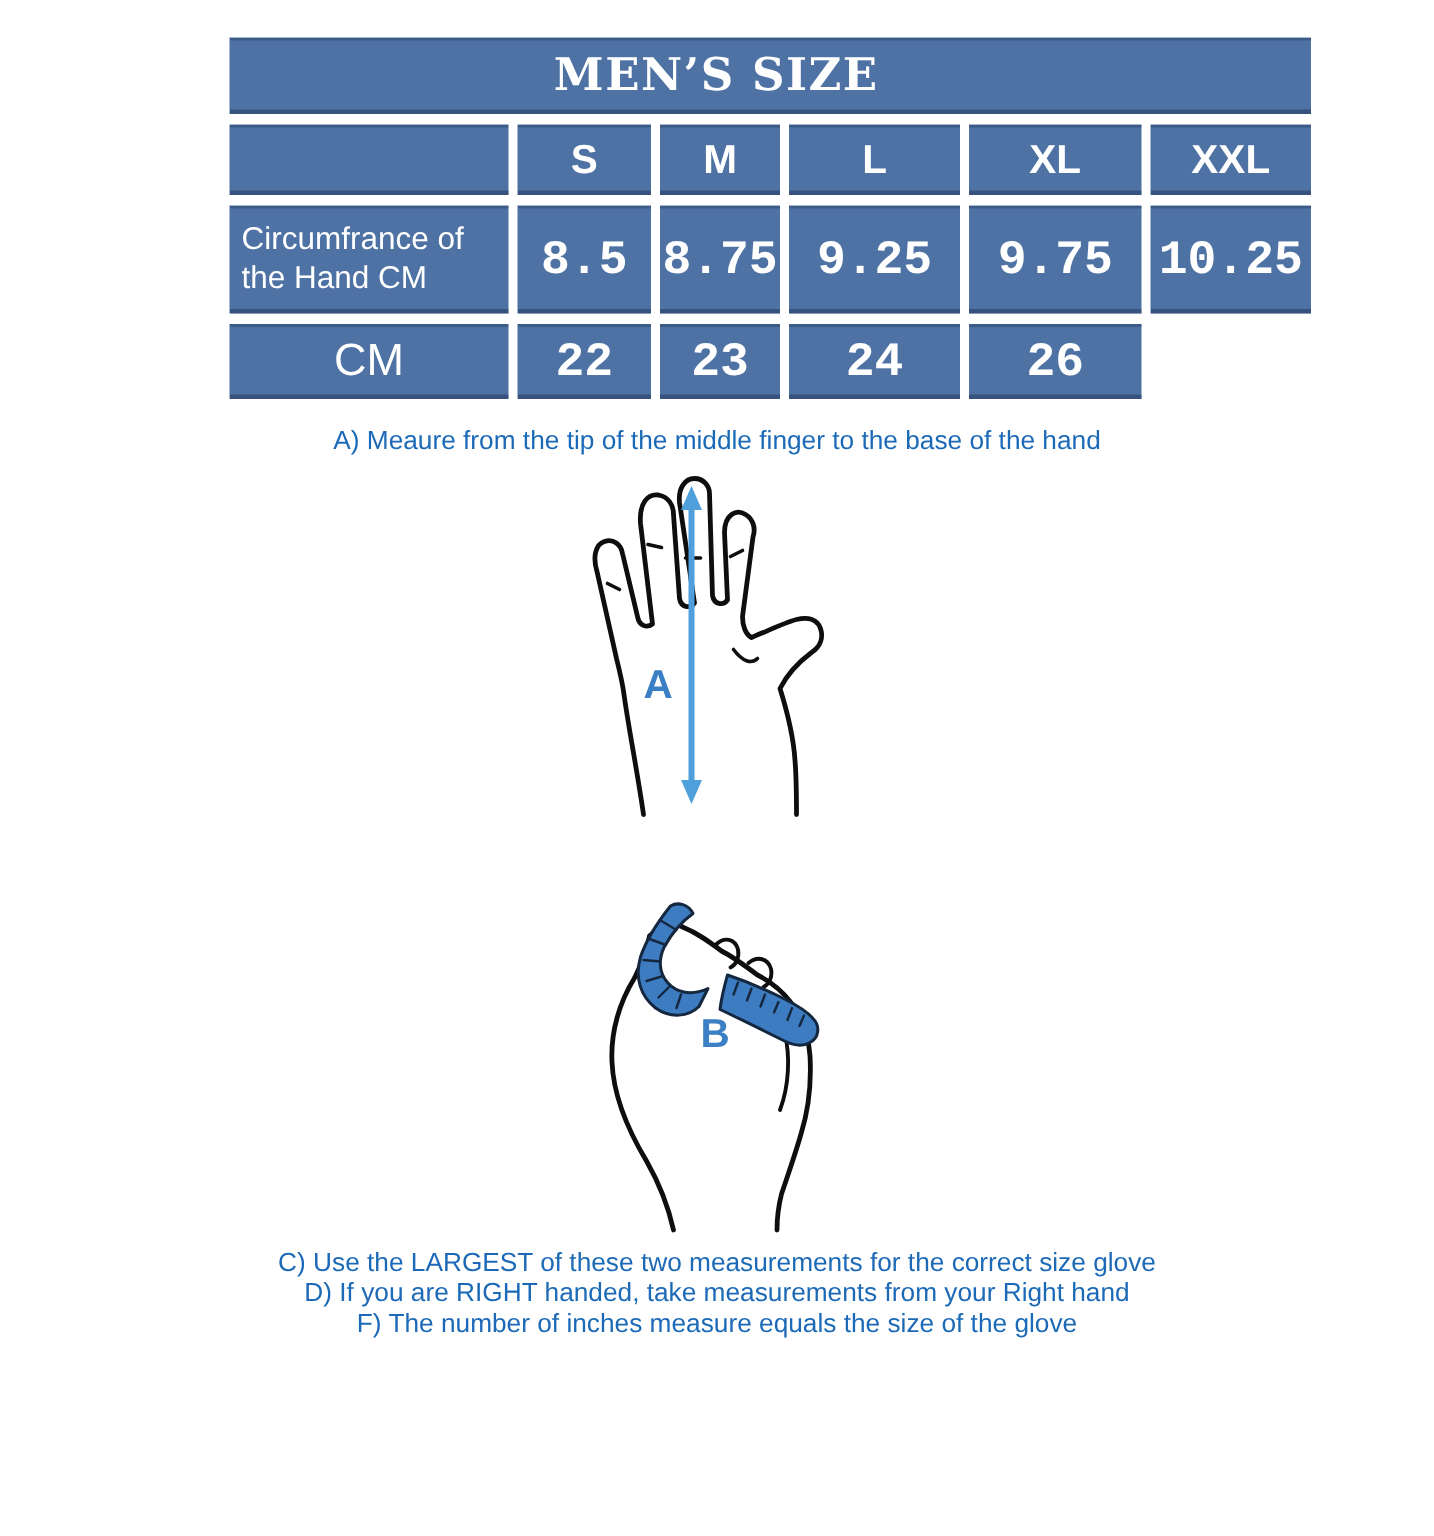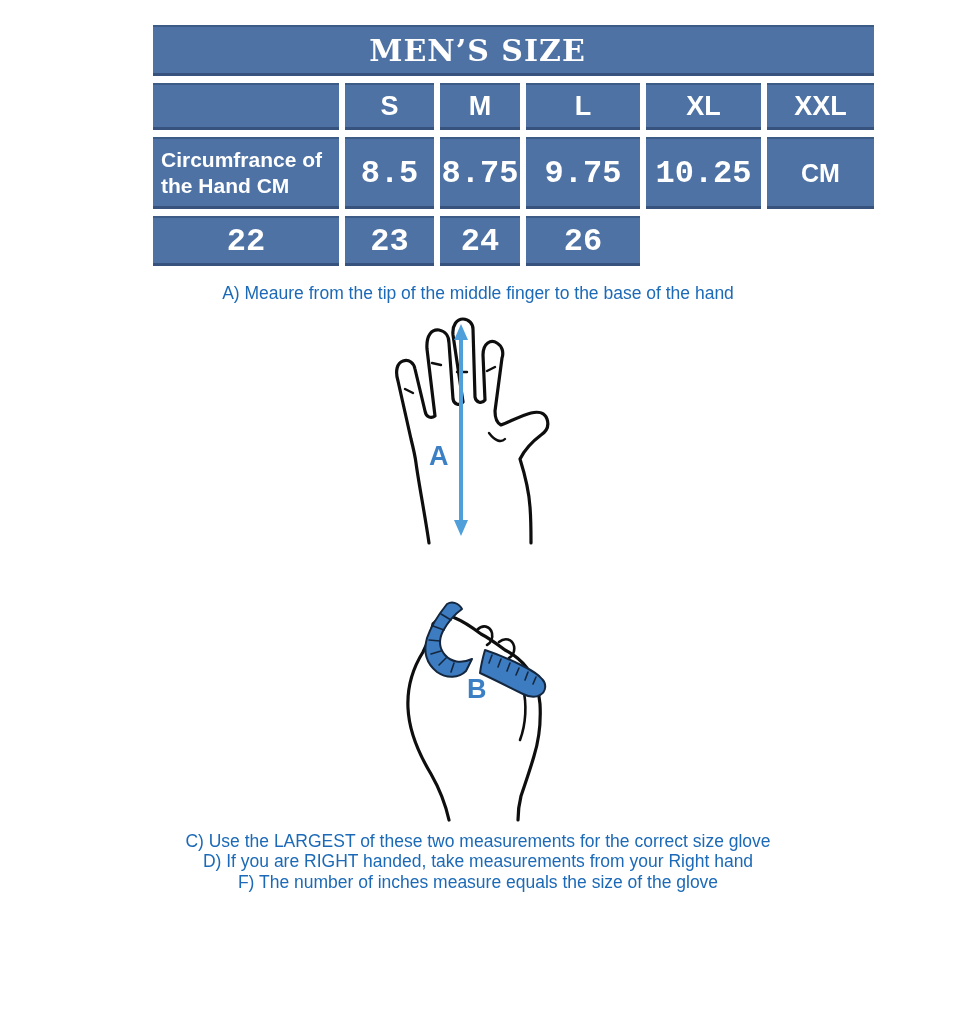--- a/index.html
+++ b/index.html
@@ -18,33 +18,32 @@
     display:grid;
     grid-template-columns:186px 89px 80px 114px 115px 107px;
     grid-template-rows:51px 47px 72px 50px;
     column-gap:6px; row-gap:7px;border-radius:28px;
   }
   .cell {
     background:#4e72a4;
     color:#ffffff;
     display:flex; align-items:center; justify-content:center;
     box-shadow: inset 0 2px 0 rgba(18,34,62,.28), inset 0 -3px 0 rgba(18,34,62,.38);
-    font-weight: bold;
   }
   .cell.title {
     grid-column:1 / 7;
     font-family:"DejaVu Serif", serif;
     font-weight:800;
     font-size:30px;
     letter-spacing:1px;
     padding-right:72px; 
   }
   .cell.size-h { font-weight:bold; font-size:27px; }
   .cell.row-label { font-size:21px; line-height:26px; justify-content:flex-start; text-align:left; padding:0 8px; }
-  .cell.row-label.cm { justify-content:center; text-align:left; font-size:25px; }
+  .cell.row-label.cm { justify-content:center; text-align:left; font-size:30px; }
   .cell.val { font-weight:bold; font-size:32px;font-family:Liberation Mono, monospace; }
 
   
   .instr {
     position:absolute; left:8px; width:940px;
     text-align:center;
     color:#1c6ab7;
     font-size:17.5px;
     line-height:20.4px;
   }
@@ -73,20 +72,21 @@
     <div class="cell"></div>
     <div class="cell size-h">S</div>
     <div class="cell size-h">M</div>
     <div class="cell size-h">L</div>
     <div class="cell size-h">XL</div>
     <div class="cell size-h">XXL</div>
 
     <div class="cell row-label">Circumfrance of the Hand CM</div>
     <div class="cell val">8.5</div>
     <div class="cell val">8.75</div>
+    <div class="cell val">9.25</div>
     <div class="cell val">9.75</div>
     <div class="cell val">10.25</div>
 
     <div class="cell row-label cm">CM</div>
     <div class="cell val">22</div>
     <div class="cell val">23</div>
     <div class="cell val">24</div>
     <div class="cell val">26</div>
   </div>
 

